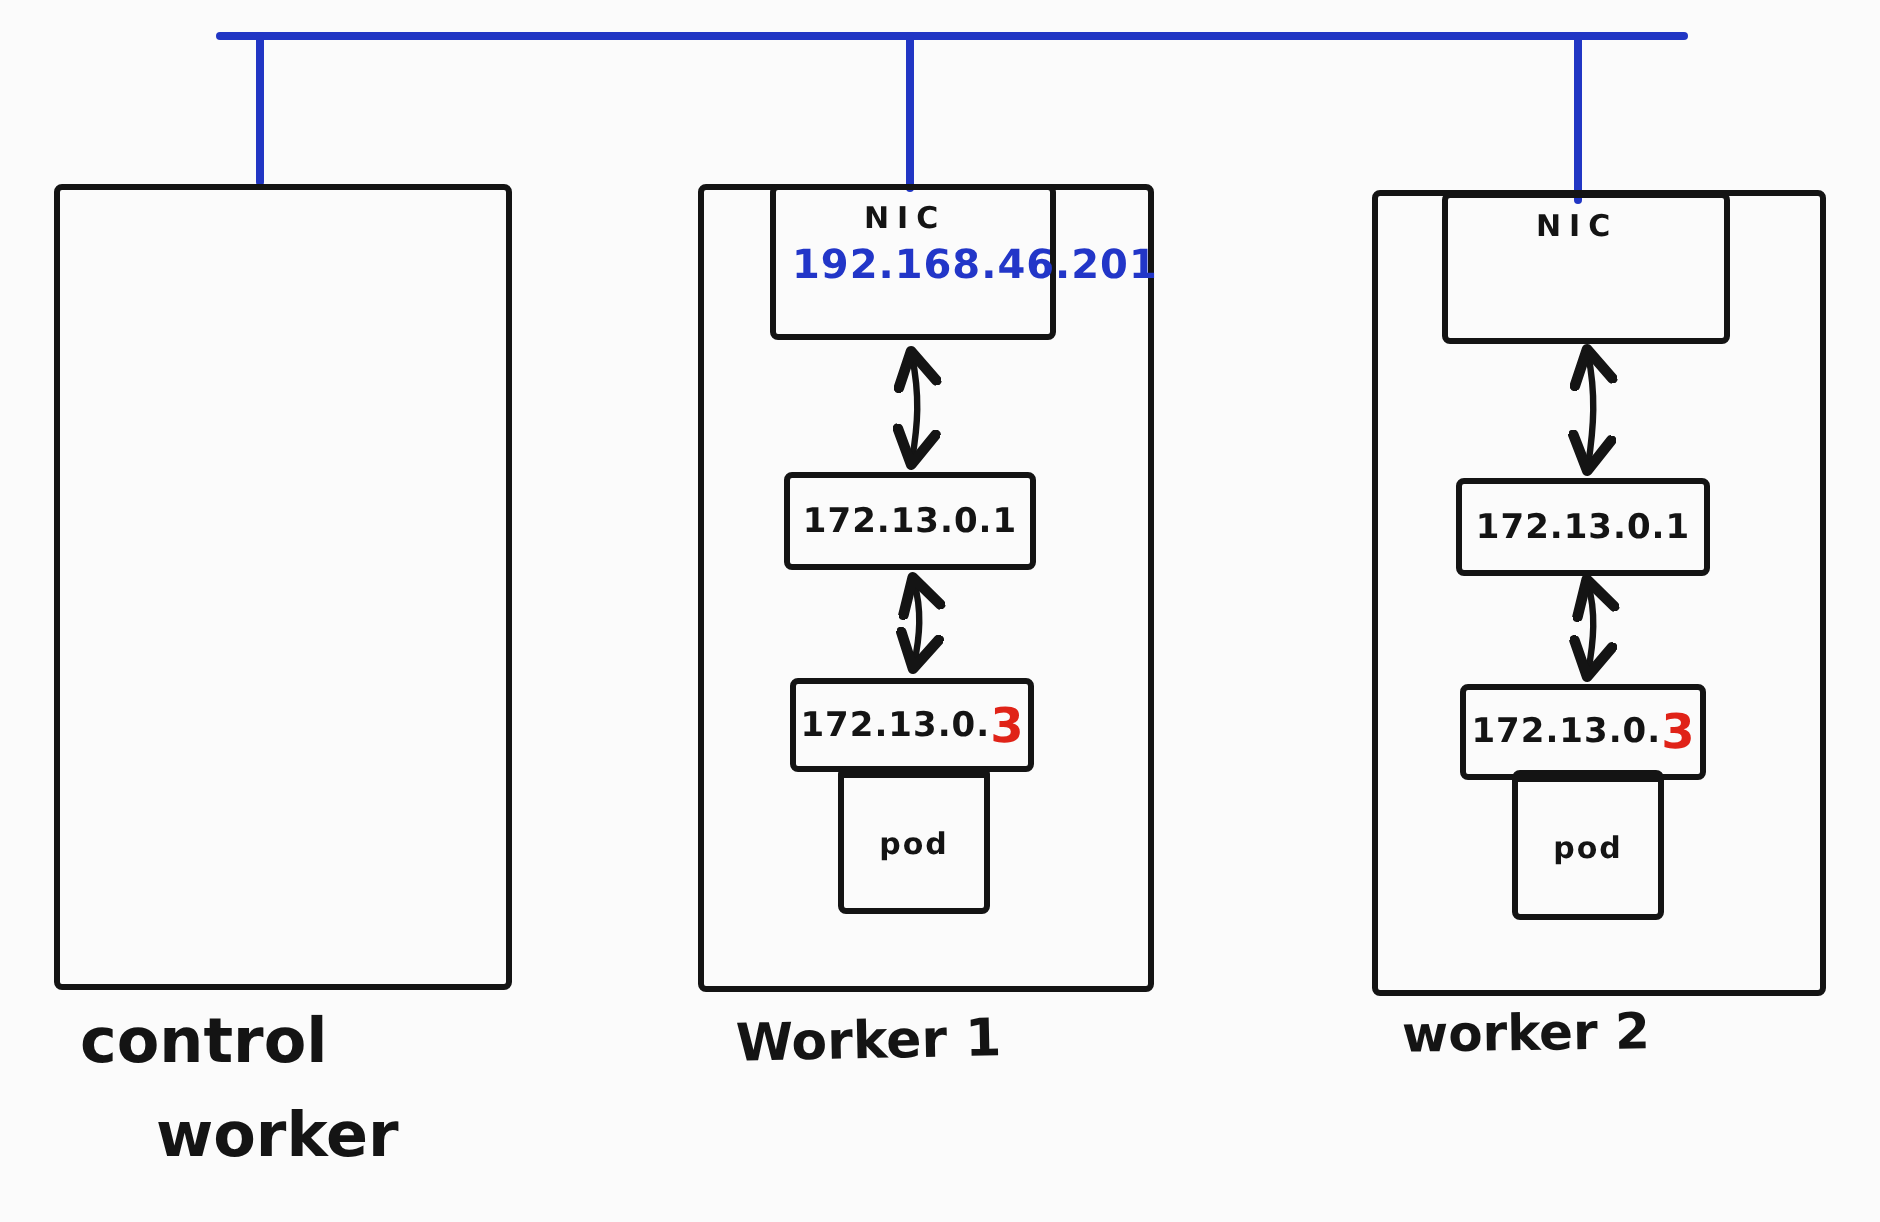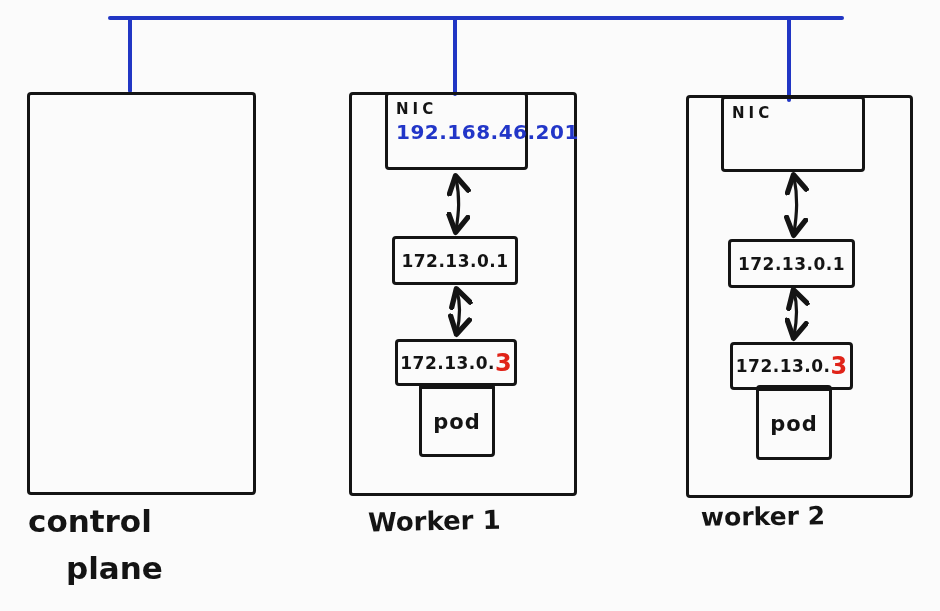--- a/index.html
+++ b/index.html
@@ -18,44 +18,44 @@
 
   
   .cp-box{left:27px;top:92px;width:229px;height:403px;}
   .w1-box{left:349px;top:92px;width:228px;height:404px;}
   .w2-box{left:686px;top:95px;width:227px;height:403px;}
 
   
   .nic{padding:4px 6px 0 8px;}
   .w1-nic{left:385px;top:92px;width:143px;height:78px;}
   .w2-nic{left:721px;top:96px;width:144px;height:76px;}
-  .nic-title{display:block;font-size:15px;font-weight:700;letter-spacing:4px;line-height:20px;}
+  .nic-title{display:block;font-size:15px;font-weight:700;letter-spacing:4px;line-height:20px;margin-left:36px;}
   .nic-ip{display:block;font-size:20px;font-weight:700;color:var(--ip-blue,#2236c8);line-height:26px;text-align:center;letter-spacing:.5px;}
 
   
   .ipbox{display:flex;align-items:center;justify-content:center;}
   .w1-bridge{left:392px;top:236px;width:126px;height:49px;}
   .w2-bridge{left:728px;top:239px;width:127px;height:49px;}
   .bridge-ip{font-size:17px;font-weight:700;letter-spacing:.5px;text-align:center;}
 
   .w1-podip{left:395px;top:339px;width:122px;height:47px;}
   .w2-podip{left:730px;top:342px;width:123px;height:48px;}
   .podip-row{display:flex;align-items:center;justify-content:center;}
   .podip-prefix{font-size:17px;font-weight:700;letter-spacing:.5px;}
   .podip-suffix{font-size:24px;font-weight:700;color:var(--highlight-red,#e02318);line-height:1;}
 
   
   .pod{border-top-width:6px;display:flex;align-items:center;justify-content:center;}
   .w1-pod{left:419px;top:383px;width:76px;height:74px;}
   .w2-pod{left:756px;top:385px;width:76px;height:75px;}
-  .pod-label{font-size:21px;font-weight:700;letter-spacing:1px;}
+  .pod-label{font-size:15px;font-weight:700;letter-spacing:1px;}
 
   
   .node-label{position:absolute;font-weight:700;}
-  .cp-label{left:28px;top:498px;font-size:31px;line-height:47px;}
+  .cp-label{left:40px;top:498px;font-size:31px;line-height:47px;}
   .cp-label .indent{padding-left:38px;}
   .w1-label{left:368px;top:506px;font-size:26px;transform:rotate(-1.2deg);}
   .w2-label{left:701px;top:502px;font-size:25px;transform:rotate(-0.8deg);}
 </style>
 </head>
 <body>
 
 <div class="canvas">
 
   <svg class="connectors" viewBox="0 0 940 611" xmlns="http://www.w3.org/2000/svg">
@@ -71,21 +71,21 @@
 
     <path class="arrow" d="M456 178 C460 198 459 212 456 230" marker-start="url(#ah)" marker-end="url(#ah)"></path>
     <path class="arrow" d="M457 291 C461 305 460 318 457 332" marker-start="url(#ah)" marker-end="url(#ah)"></path>
     <path class="arrow" d="M794 177 C798 197 797 213 794 233" marker-start="url(#ah)" marker-end="url(#ah)"></path>
     <path class="arrow" d="M794 292 C798 306 797 320 794 336" marker-start="url(#ah)" marker-end="url(#ah)"></path>
   </svg>
 
   <div class="box cp-box"></div>
   <div class="node-label cp-label">
     <div>control</div>
-    <div class="indent">plane</div>
+    <div class="indent">worker</div>
   </div>
 
   <div class="box w1-box"></div>
   <div class="box nic w1-nic">
     <span class="nic-title">NIC</span>
     <span class="nic-ip">192.168.46.201</span>
   </div>
   <div class="box ipbox w1-bridge">
     <span class="bridge-ip">172.13.0.1</span>
   </div>

